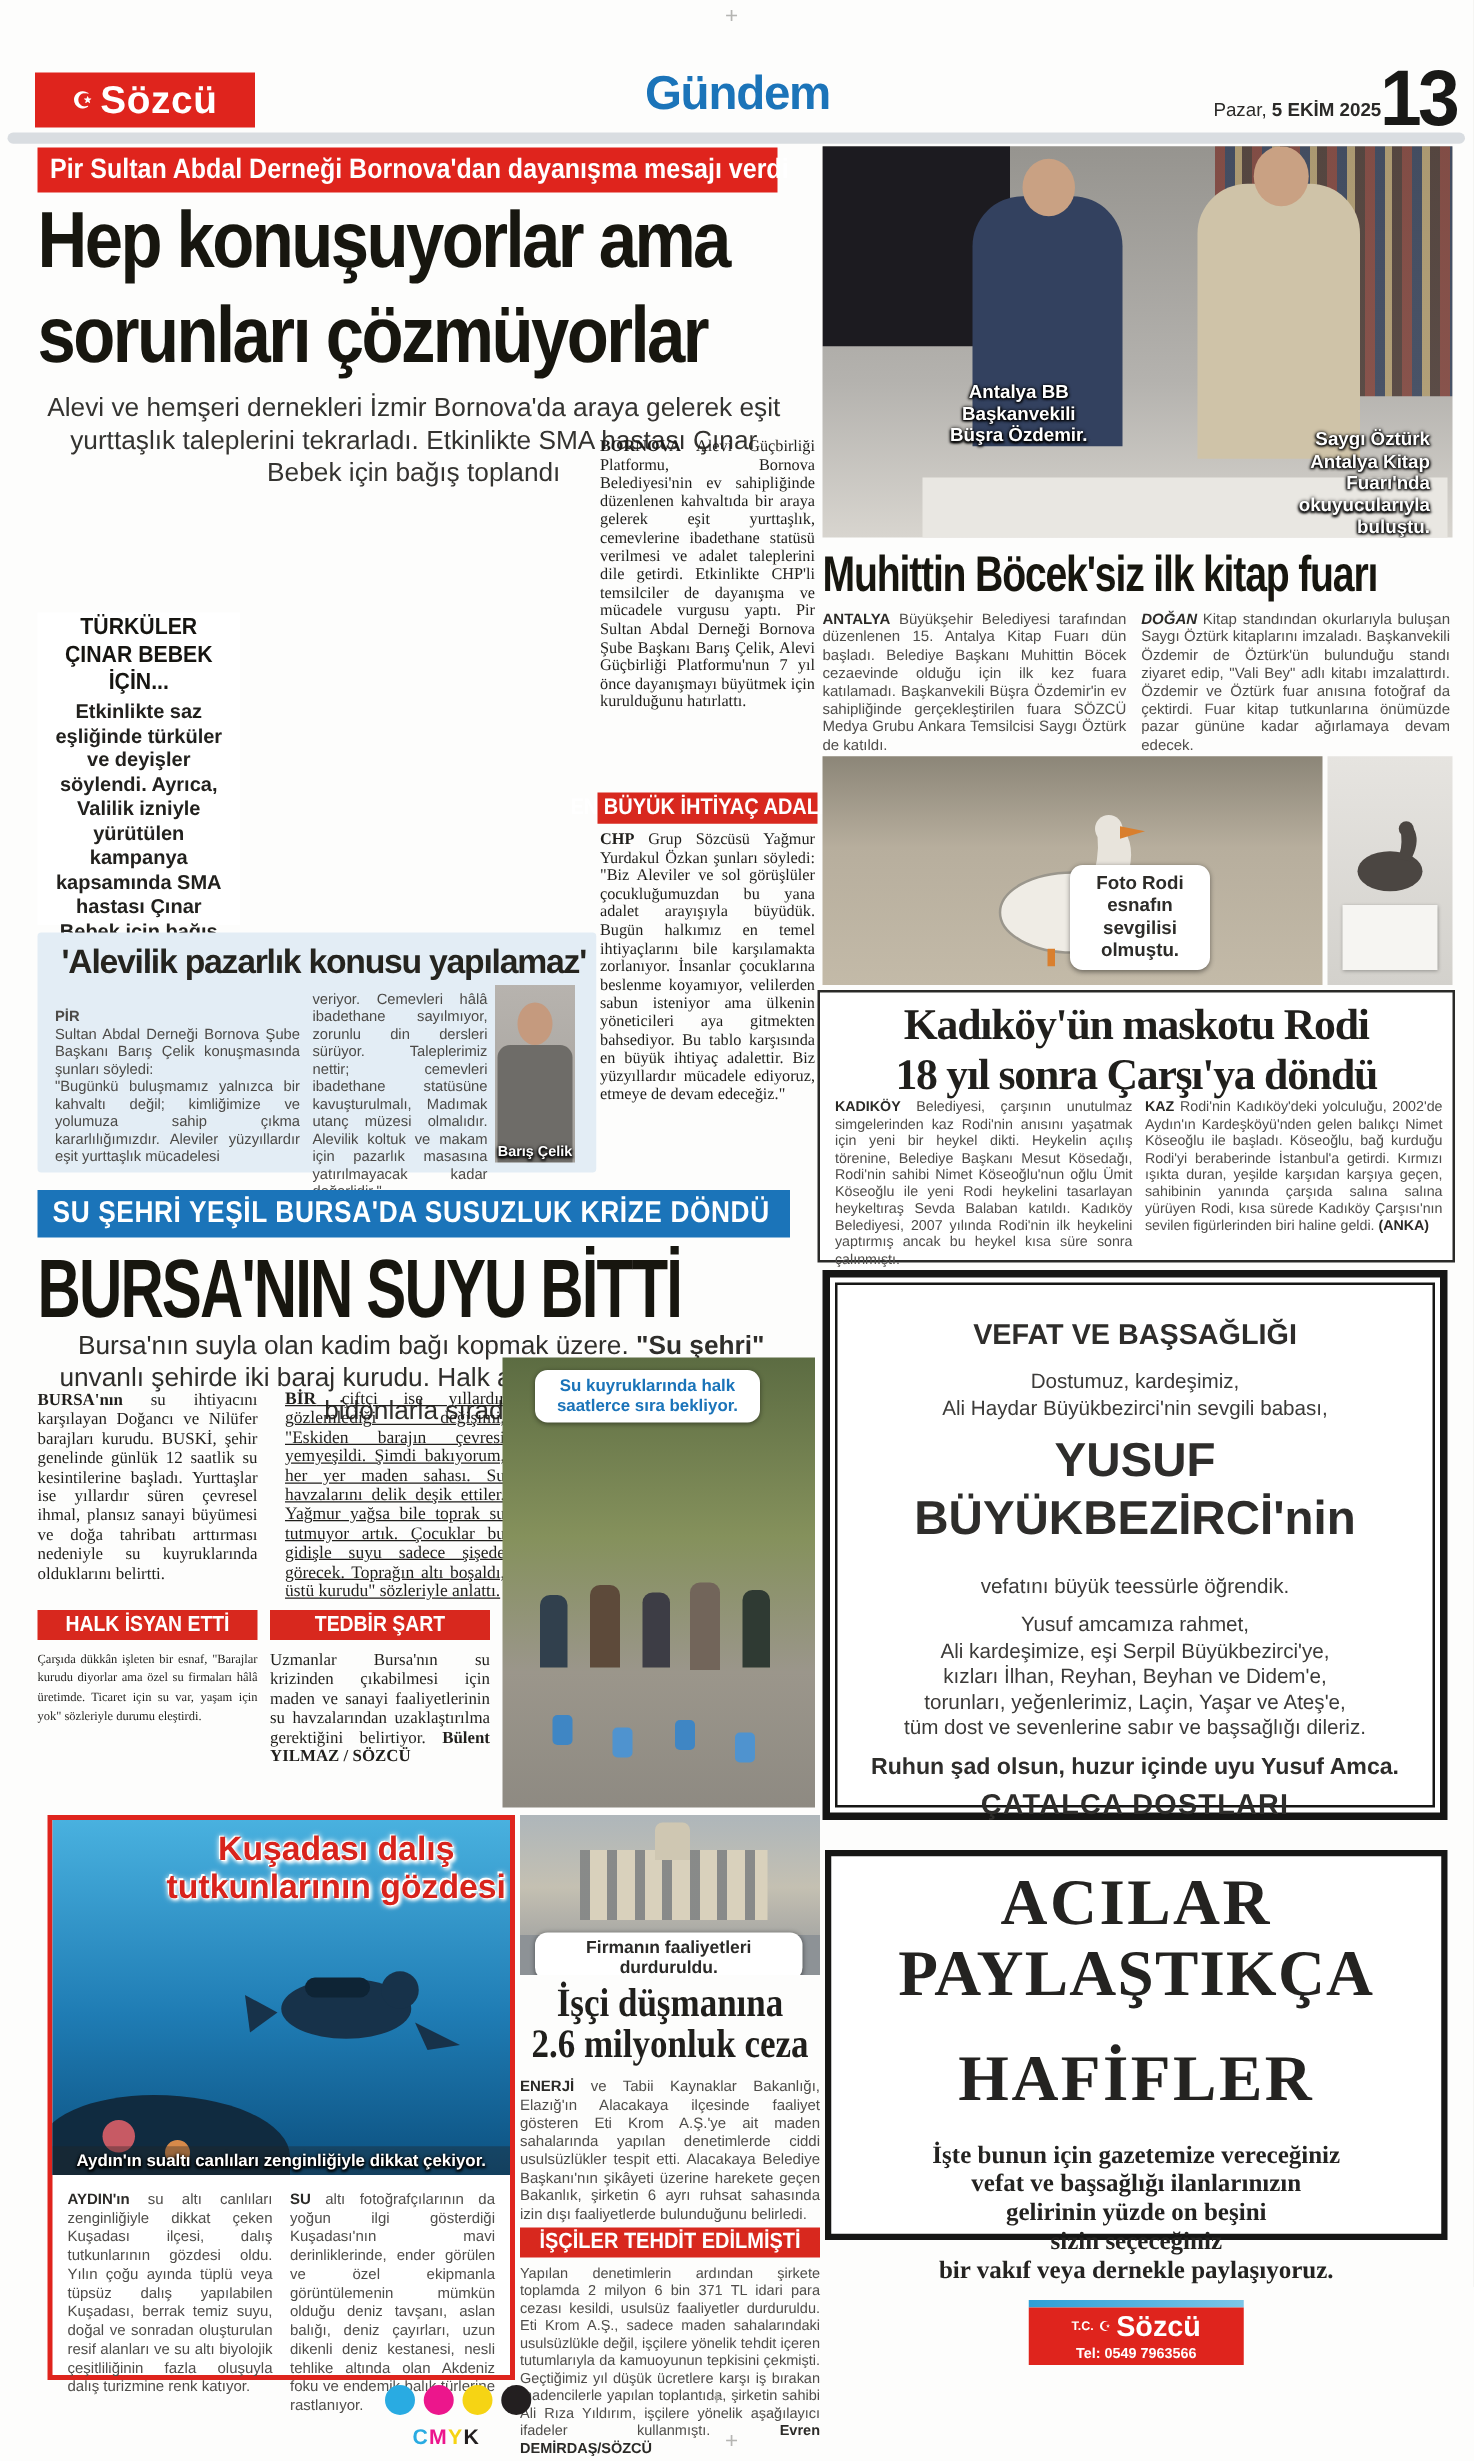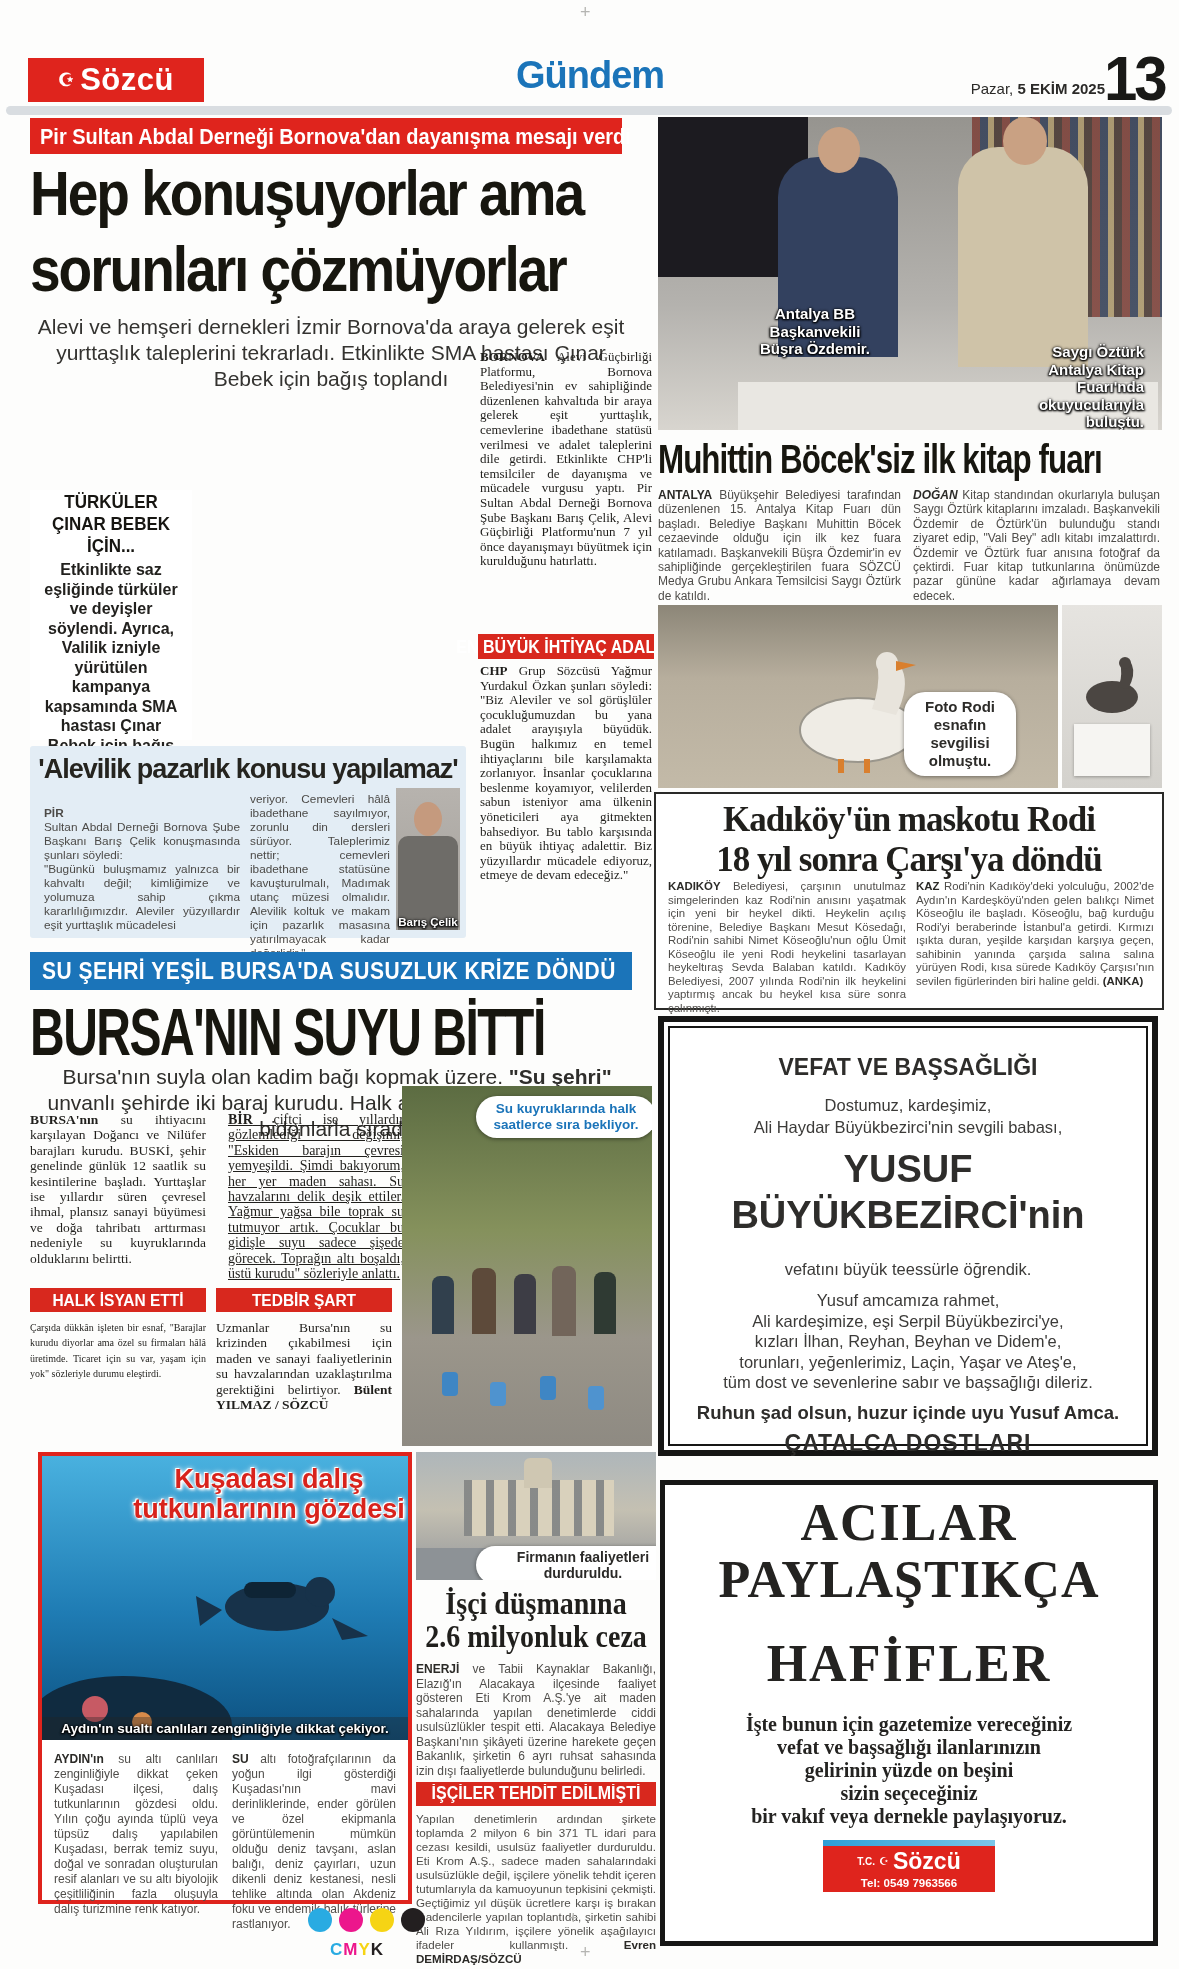--- a/index.html
+++ b/index.html
@@ -3,21 +3,21 @@
 <meta charset="utf-8">
 <style>
   html,body{margin:0;padding:0;background:#e9e9e7;}
   .page{position:relative;width:1179px;height:1969px;margin:0 auto;background:#fdfdfc;
         font-family:"Liberation Sans",sans-serif;color:#1d1c1a;overflow:hidden;}
   .abs{position:absolute;}
   .serif{font-family:"Liberation Serif",serif;}
   .jus{text-align:justify;text-justify:inter-word;}
   .preline{white-space:pre-line;}
   .photo{position:absolute;overflow:hidden;background:#cfccc6;}
-  .bubble{background:#fff;border-radius:21px;box-shadow:0 1px 4px rgba(0,0,0,.45);margin-left:48px;}
+  .bubble{background:#fff;border-radius:10px;box-shadow:0 1px 4px rgba(0,0,0,.45);}
   .redbar{background:#df241d;color:#fff;font-weight:800;}
   .bluebar{background:#1b74b9;color:#fff;font-weight:800;}
   .hl{font-weight:900;color:#17160f;letter-spacing:-2px;transform-origin:left top;white-space:nowrap;}
   .subbanner{background:#d8281e;color:#fff;font-weight:800;text-align:center;}
   .capwhite{color:#fff;font-weight:800;text-shadow:0 0 3px #000,1px 1px 2px #000,-1px 1px 2px #000;}
   .crop{color:#b5b5b2;font-size:18px;font-weight:400;}
   .dot{width:24px;height:24px;border-radius:50%;display:inline-block;}
 </style>
 </head>
 <body>
@@ -60,21 +60,21 @@
     <span>Alevi Güçbirliği Platformu, Bornova Belediyesi'nin ev sahipliğinde düzenlenen kahvaltıda bir araya gelerek eşit yurttaşlık, cemevlerine ibadethane statüsü verilmesi ve adalet taleplerini dile getirdi. Etkinlikte CHP'li temsilciler de dayanışma ve mücadele vurgusu yaptı. Pir Sultan Abdal Derneği Bornova Şube Başkanı Barış Çelik, Alevi Güçbirliği Platformu'nun 7 yıl önce dayanışmayı büyütmek için kurulduğunu hatırlattı.</span>
   </p>
   <div class="abs subbanner" style="left:478px;top:634px;width:176px;height:25px;display:flex;align-items:center;justify-content:center;">
     <span style="font-size:16px;transform:scaleY(1.12);white-space:nowrap;">EN BÜYÜK İHTİYAÇ ADALET</span>
   </div>
   <p class="abs serif jus" style="left:480px;top:664px;width:172px;margin:0;font-size:13px;line-height:14.6px;color:#1f1e1b;">
     <b>CHP</b>
     <span>Grup Sözcüsü Yağmur Yurdakul Özkan şunları söyledi: "Biz Aleviler ve sol görüşlüler çocukluğumuzdan bu yana adalet arayışıyla büyüdük. Bugün halkımız en temel ihtiyaçlarını bile karşılamakta zorlanıyor. İnsanlar çocuklarına beslenme koyamıyor, velilerden sabun isteniyor ama ülkenin yöneticileri aya gitmekten bahsediyor. Bu tablo karşısında en büyük ihtiyaç adalettir. Biz yüzyıllardır mücadele ediyoruz, etmeye de devam edeceğiz."</span>
   </p>
 
-  <div class="abs" style="left:30px;top:746px;width:436px;height:192px;background:#e3edf5;border-radius:3px;">
+  <div class="abs" style="left:30px;top:746px;width:436px;height:192px;background:#e3edf5;border-radius:3px;padding-left:11px;">
     <div style="text-align:center;margin-top:8px;font-size:27px;font-weight:900;letter-spacing:-1px;color:#25241f;">'Alevilik pazarlık konusu yapılamaz'</div>
     <p class="abs jus preline" style="left:14px;top:46px;width:196px;margin:0;font-size:11.8px;line-height:14px;color:#4c4a47;">
       <b>PİR</b>
       <span>Sultan Abdal Derneği Bornova Şube Başkanı Barış Çelik konuşmasında şunları söyledi:
 "Bugünkü buluşmamız yalnızca bir kahvaltı değil; kimliğimize ve yolumuza sahip çıkma kararlılığımızdır. Aleviler yüzyıllardır eşit yurttaşlık mücadelesi</span>
     </p>
     <p class="abs jus" style="left:220px;top:46px;width:140px;margin:0;font-size:11.8px;line-height:14px;color:#4c4a47;">veriyor. Cemevleri hâlâ ibadethane sayılmıyor, zorunlu din dersleri sürüyor. Taleplerimiz nettir; cemevleri ibadethane statüsüne kavuşturulmalı, Madımak utanç müzesi olmalıdır. Alevilik koltuk ve makam için pazarlık masasına yatırılmayacak kadar değerlidir."</p>
     <div class="photo" style="left:366px;top:42px;width:64px;height:142px;background:linear-gradient(180deg,#b7b3ae 0%,#a3a09b 100%);">
       <div class="abs" style="left:18px;top:14px;width:28px;height:34px;border-radius:50%;background:#c59a7e;"></div>
       <div class="abs" style="left:2px;top:48px;width:60px;height:94px;background:#6e6c68;border-radius:10px 10px 0 0;"></div>
@@ -253,21 +253,21 @@
     <b style="color:#2b2a27;">ENERJİ</b>
     <span>ve Tabii Kaynaklar Bakanlığı, Elazığ'ın Alacakaya ilçesinde faaliyet gösteren Eti Krom A.Ş.'ye ait maden sahalarında yapılan denetimlerde ciddi usulsüzlükler tespit etti. Alacakaya Belediye Başkanı'nın şikâyeti üzerine harekete geçen Bakanlık, şirketin 6 ayrı ruhsat sahasında izin dışı faaliyetlerde bulunduğunu belirledi.</span>
   </p>
   <div class="abs subbanner" style="left:416px;top:1782px;width:240px;height:24px;display:flex;align-items:center;justify-content:center;">
     <span style="font-size:16px;transform:scaleY(1.1);white-space:nowrap;">İŞÇİLER TEHDİT EDİLMİŞTİ</span>
   </div>
   <p class="abs jus" style="left:416px;top:1812px;width:240px;margin:0;font-size:11.6px;line-height:14px;color:#4f4d4a;">
     <span>Yapılan denetimlerin ardından şirkete toplamda 2 milyon 6 bin 371 TL idari para cezası kesildi, usulsüz faaliyetler durduruldu. Eti Krom A.Ş., sadece maden sahalarındaki usulsüzlükle değil, işçilere yönelik tehdit içeren tutumlarıyla da kamuoyunun tepkisini çekmişti. Geçtiğimiz yıl düşük ücretlere karşı iş bırakan madencilerle yapılan toplantıda, şirketin sahibi Ali Rıza Yıldırım, işçilere yönelik aşağılayıcı ifadeler kullanmıştı. </span><b style="color:#2b2a27;">Evren DEMİRDAŞ/SÖZCÜ</b>
   </p>
 
-  <div class="abs serif" style="left:660px;top:1480px;width:498px;height:466px;border:5px solid #161615;box-sizing:border-box;background:#fff;text-align:center;color:#242321;">
+  <div class="abs serif" style="left:660px;top:1480px;width:498px;height:312px;border:5px solid #161615;box-sizing:border-box;background:#fff;text-align:center;color:#242321;">
     <div style="margin-top:10px;font-size:52px;font-weight:700;letter-spacing:2px;line-height:56px;">ACILAR</div>
     <div style="font-size:52px;font-weight:700;letter-spacing:1px;line-height:58px;">PAYLAŞTIKÇA</div>
     <div style="margin-top:26px;font-size:52px;font-weight:700;letter-spacing:2px;line-height:58px;">HAFİFLER</div>
     <div class="preline" style="margin-top:20px;font-size:20px;font-weight:700;line-height:23px;">İşte bunun için gazetemize  vereceğiniz
 vefat ve başsağlığı ilanlarınızın
 gelirinin yüzde on beşini
 sizin seçeceğiniz
 bir vakıf veya dernekle paylaşıyoruz.</div>
     <div style="display:inline-block;margin-top:12px;width:172px;font-family:'Liberation Sans',sans-serif;">
       <div style="height:6px;background:linear-gradient(90deg,#2d9fd6,#7cc6e8);"></div>

